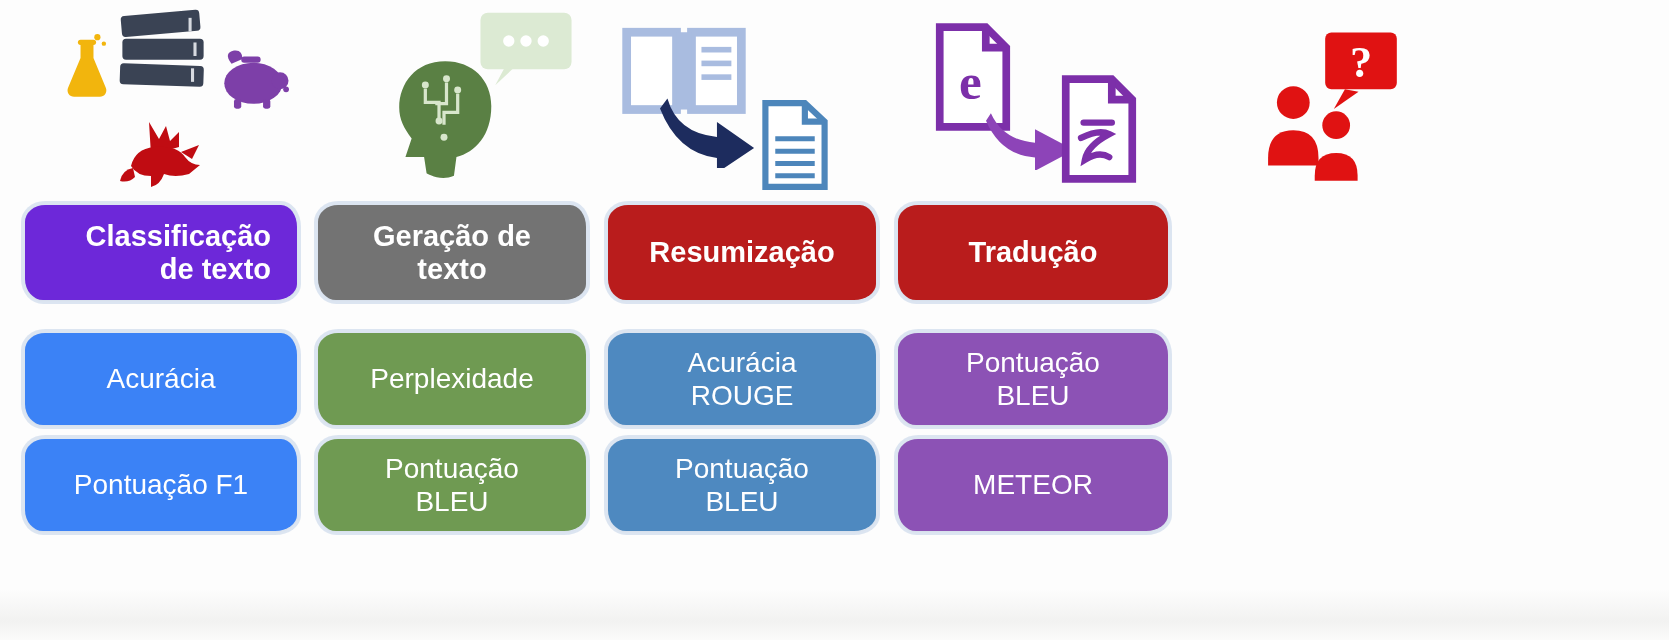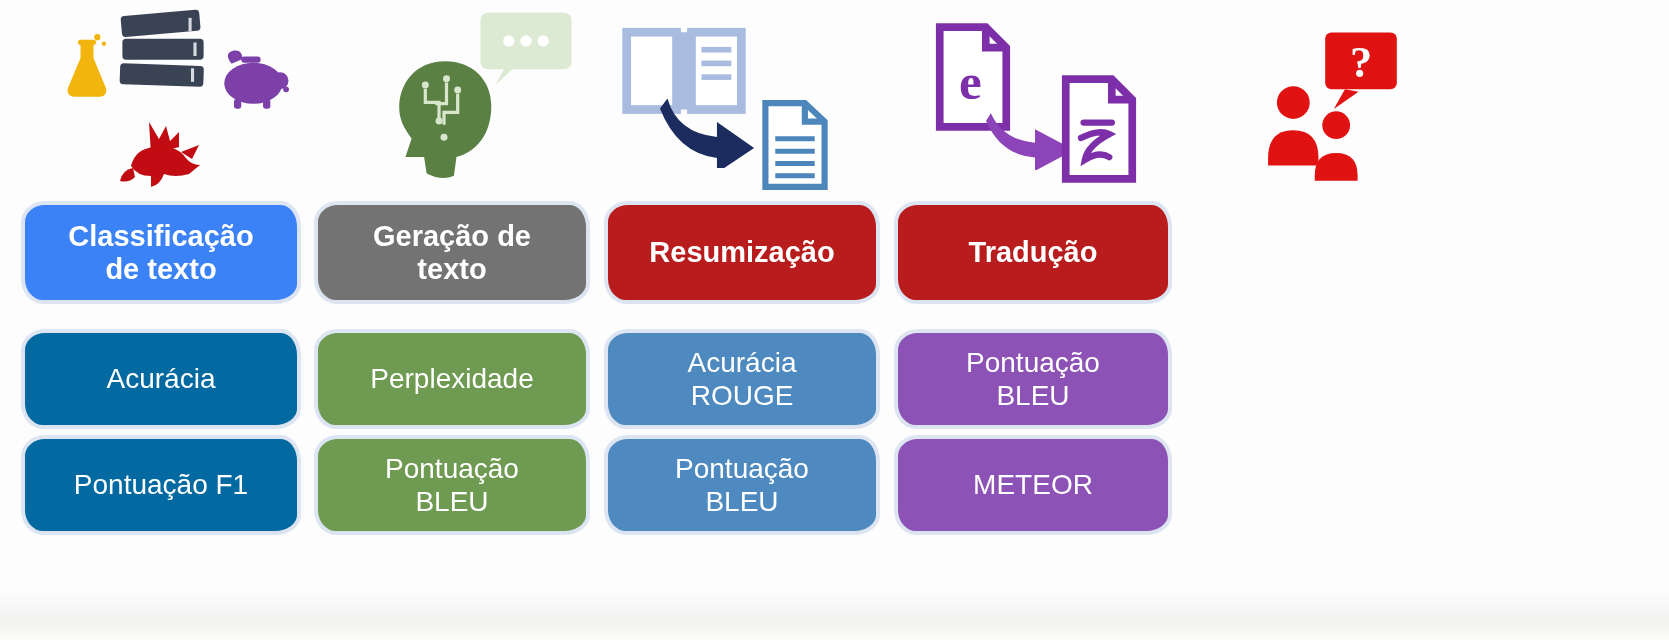--- a/index.html
+++ b/index.html
@@ -25,22 +25,22 @@
     box-shadow:0 0 0 4px rgba(214,224,238,0.85), 0 1px 2px rgba(0,0,0,0.15);
   }
   .header-pill{
     height:95px;font-weight:700;font-size:29px;line-height:1.12;
     padding:0 26px;
   }
   .metric-pill{
     height:92px;font-size:28px;line-height:1.18;padding:0 30px;margin-top:14px;
   }
   .metric-pill.first{margin-top:33px;}
-  .c1 .header-pill{background:#3b82f6;}
-  .c1 .metric-pill{background:#0369a1;align-items:center;}
+  .c1 .header-pill{background:#6d28d9;text-align:right;}
+  .c1 .metric-pill{background:#3b82f6;align-items:center;}
   .c2 .header-pill{background:#737373;justify-content:flex-end;}
   .c2 .metric-pill{background:#6f9a52;}
   .c3 .header-pill{background:#b91c1c;}
   .c3 .metric-pill{background:#4e89c0;}
   .c4 .header-pill{background:#b91c1c;}
   .c4 .metric-pill{background:#8c52b5;}
   .c5 .header-pill{background:#8a4716;}
   svg text{font-family:"Liberation Serif", serif;}
 </style>
 </head>

